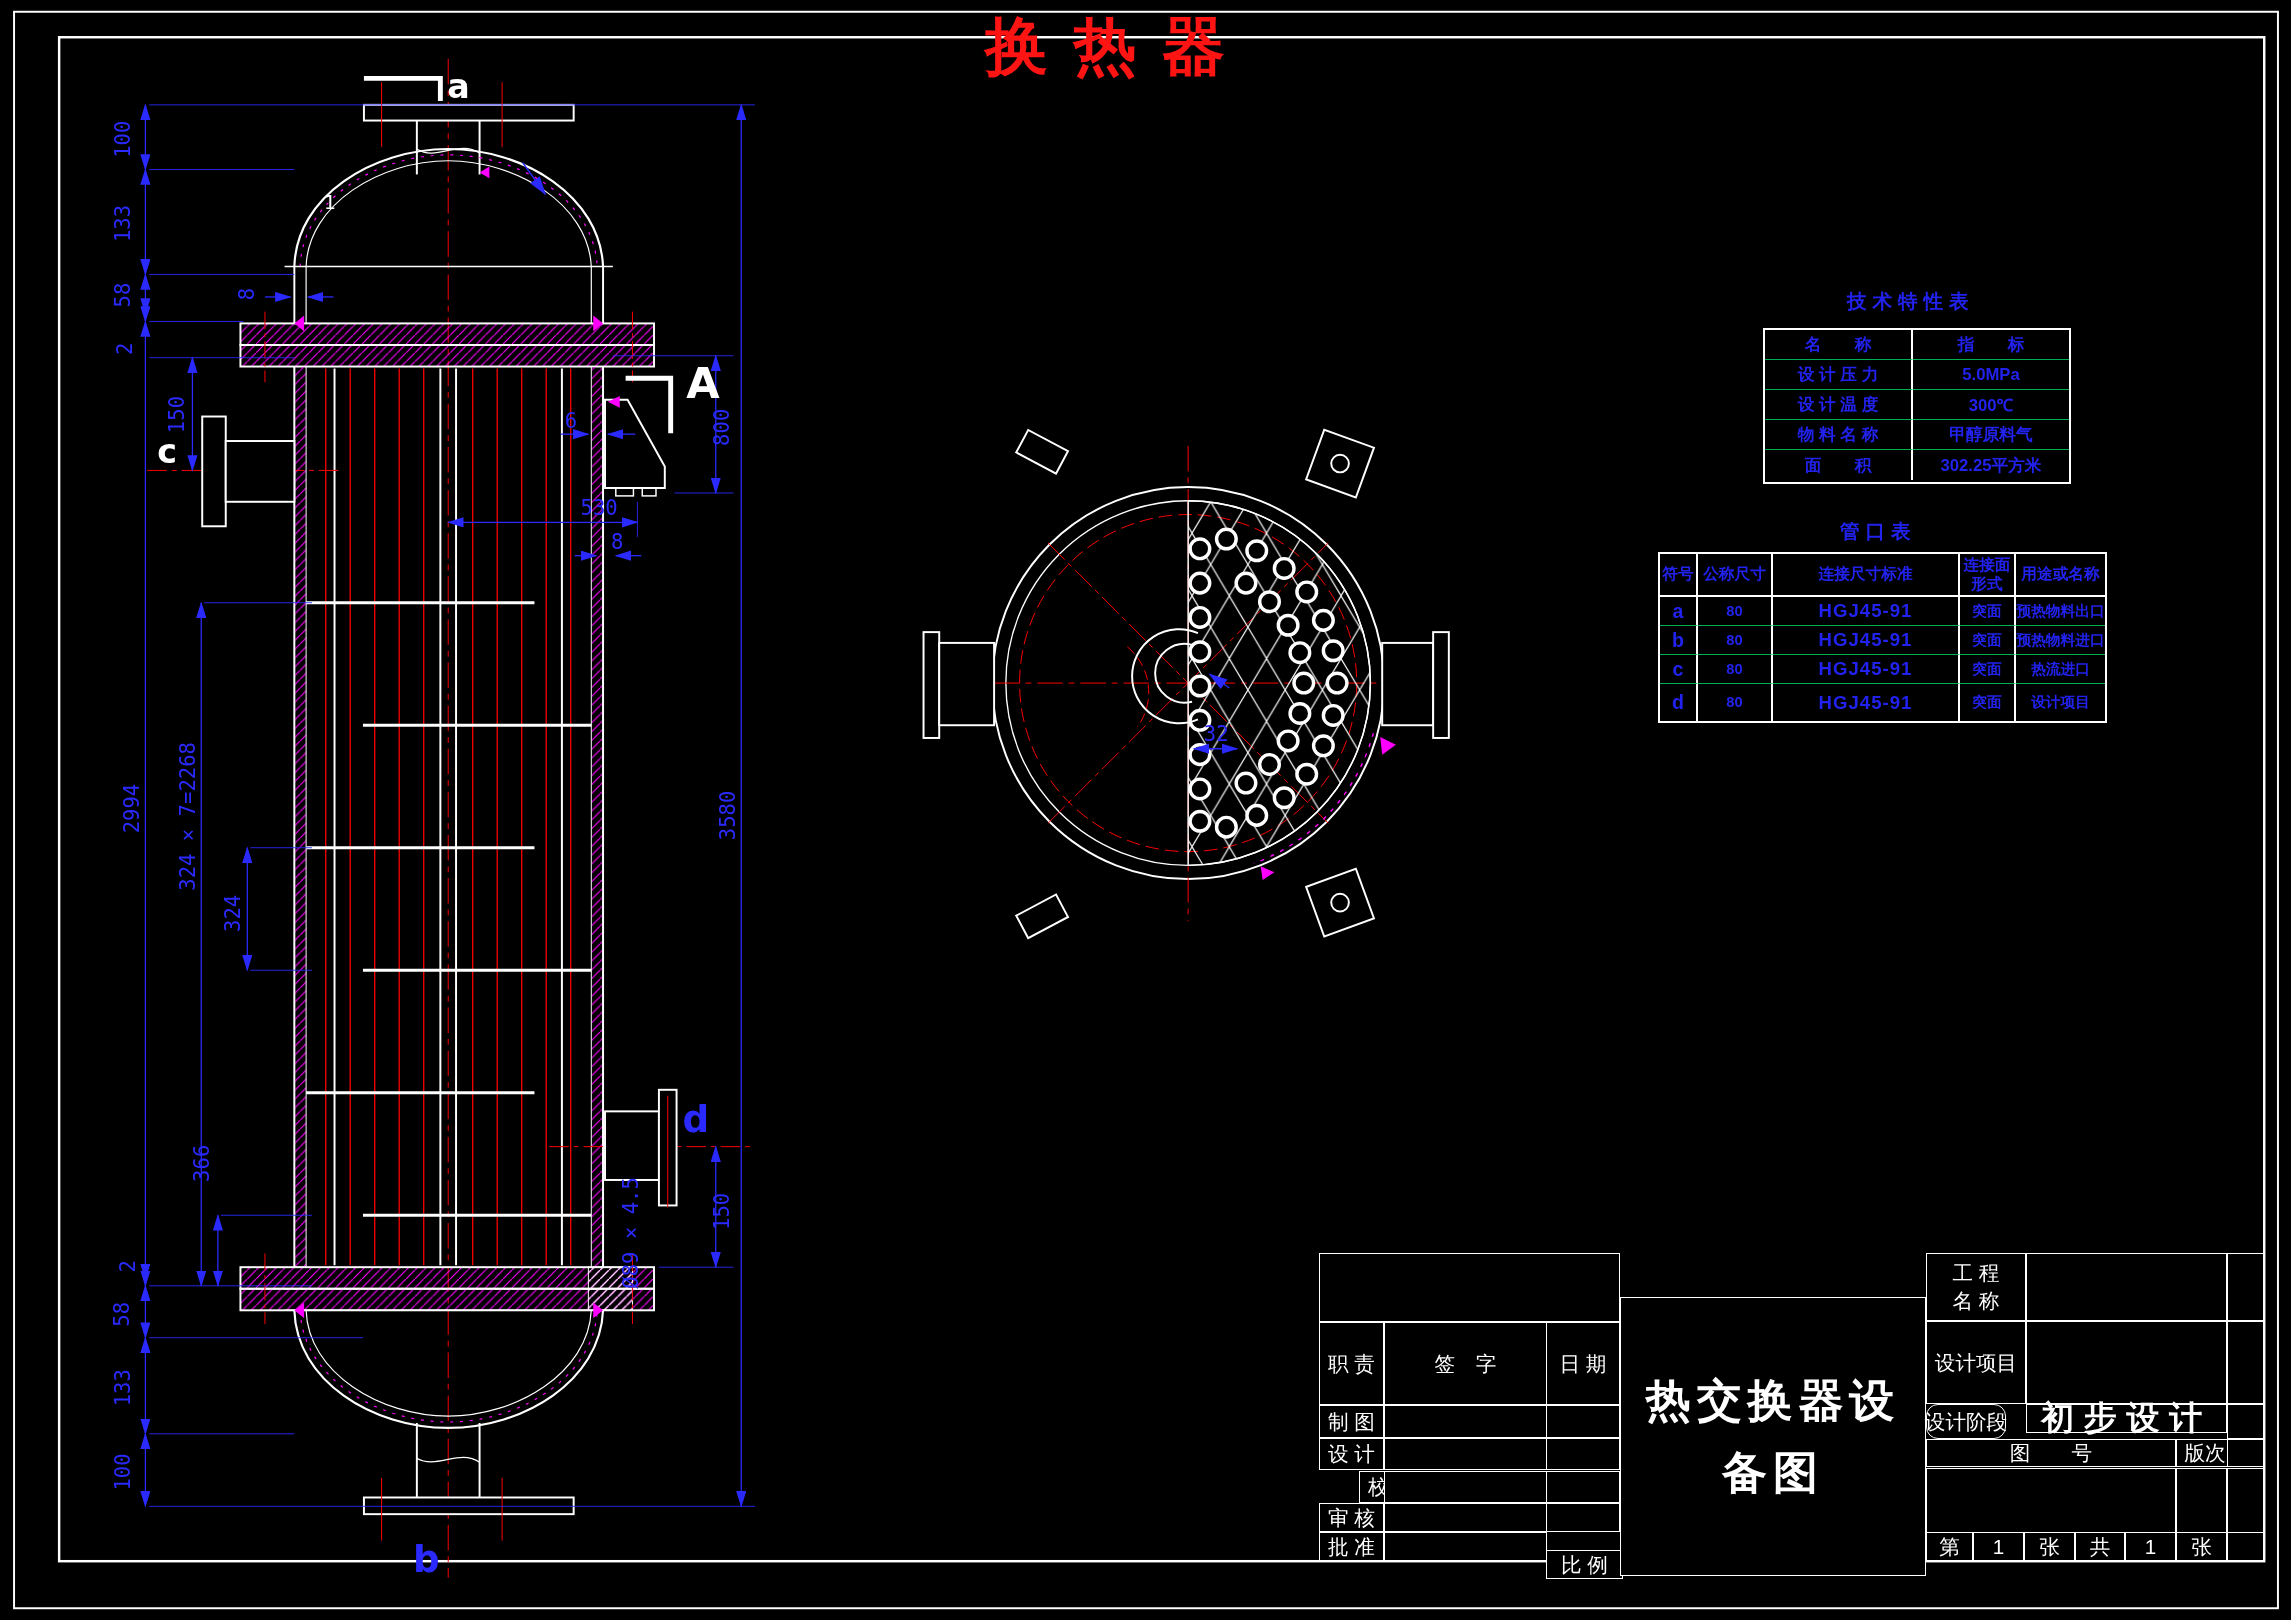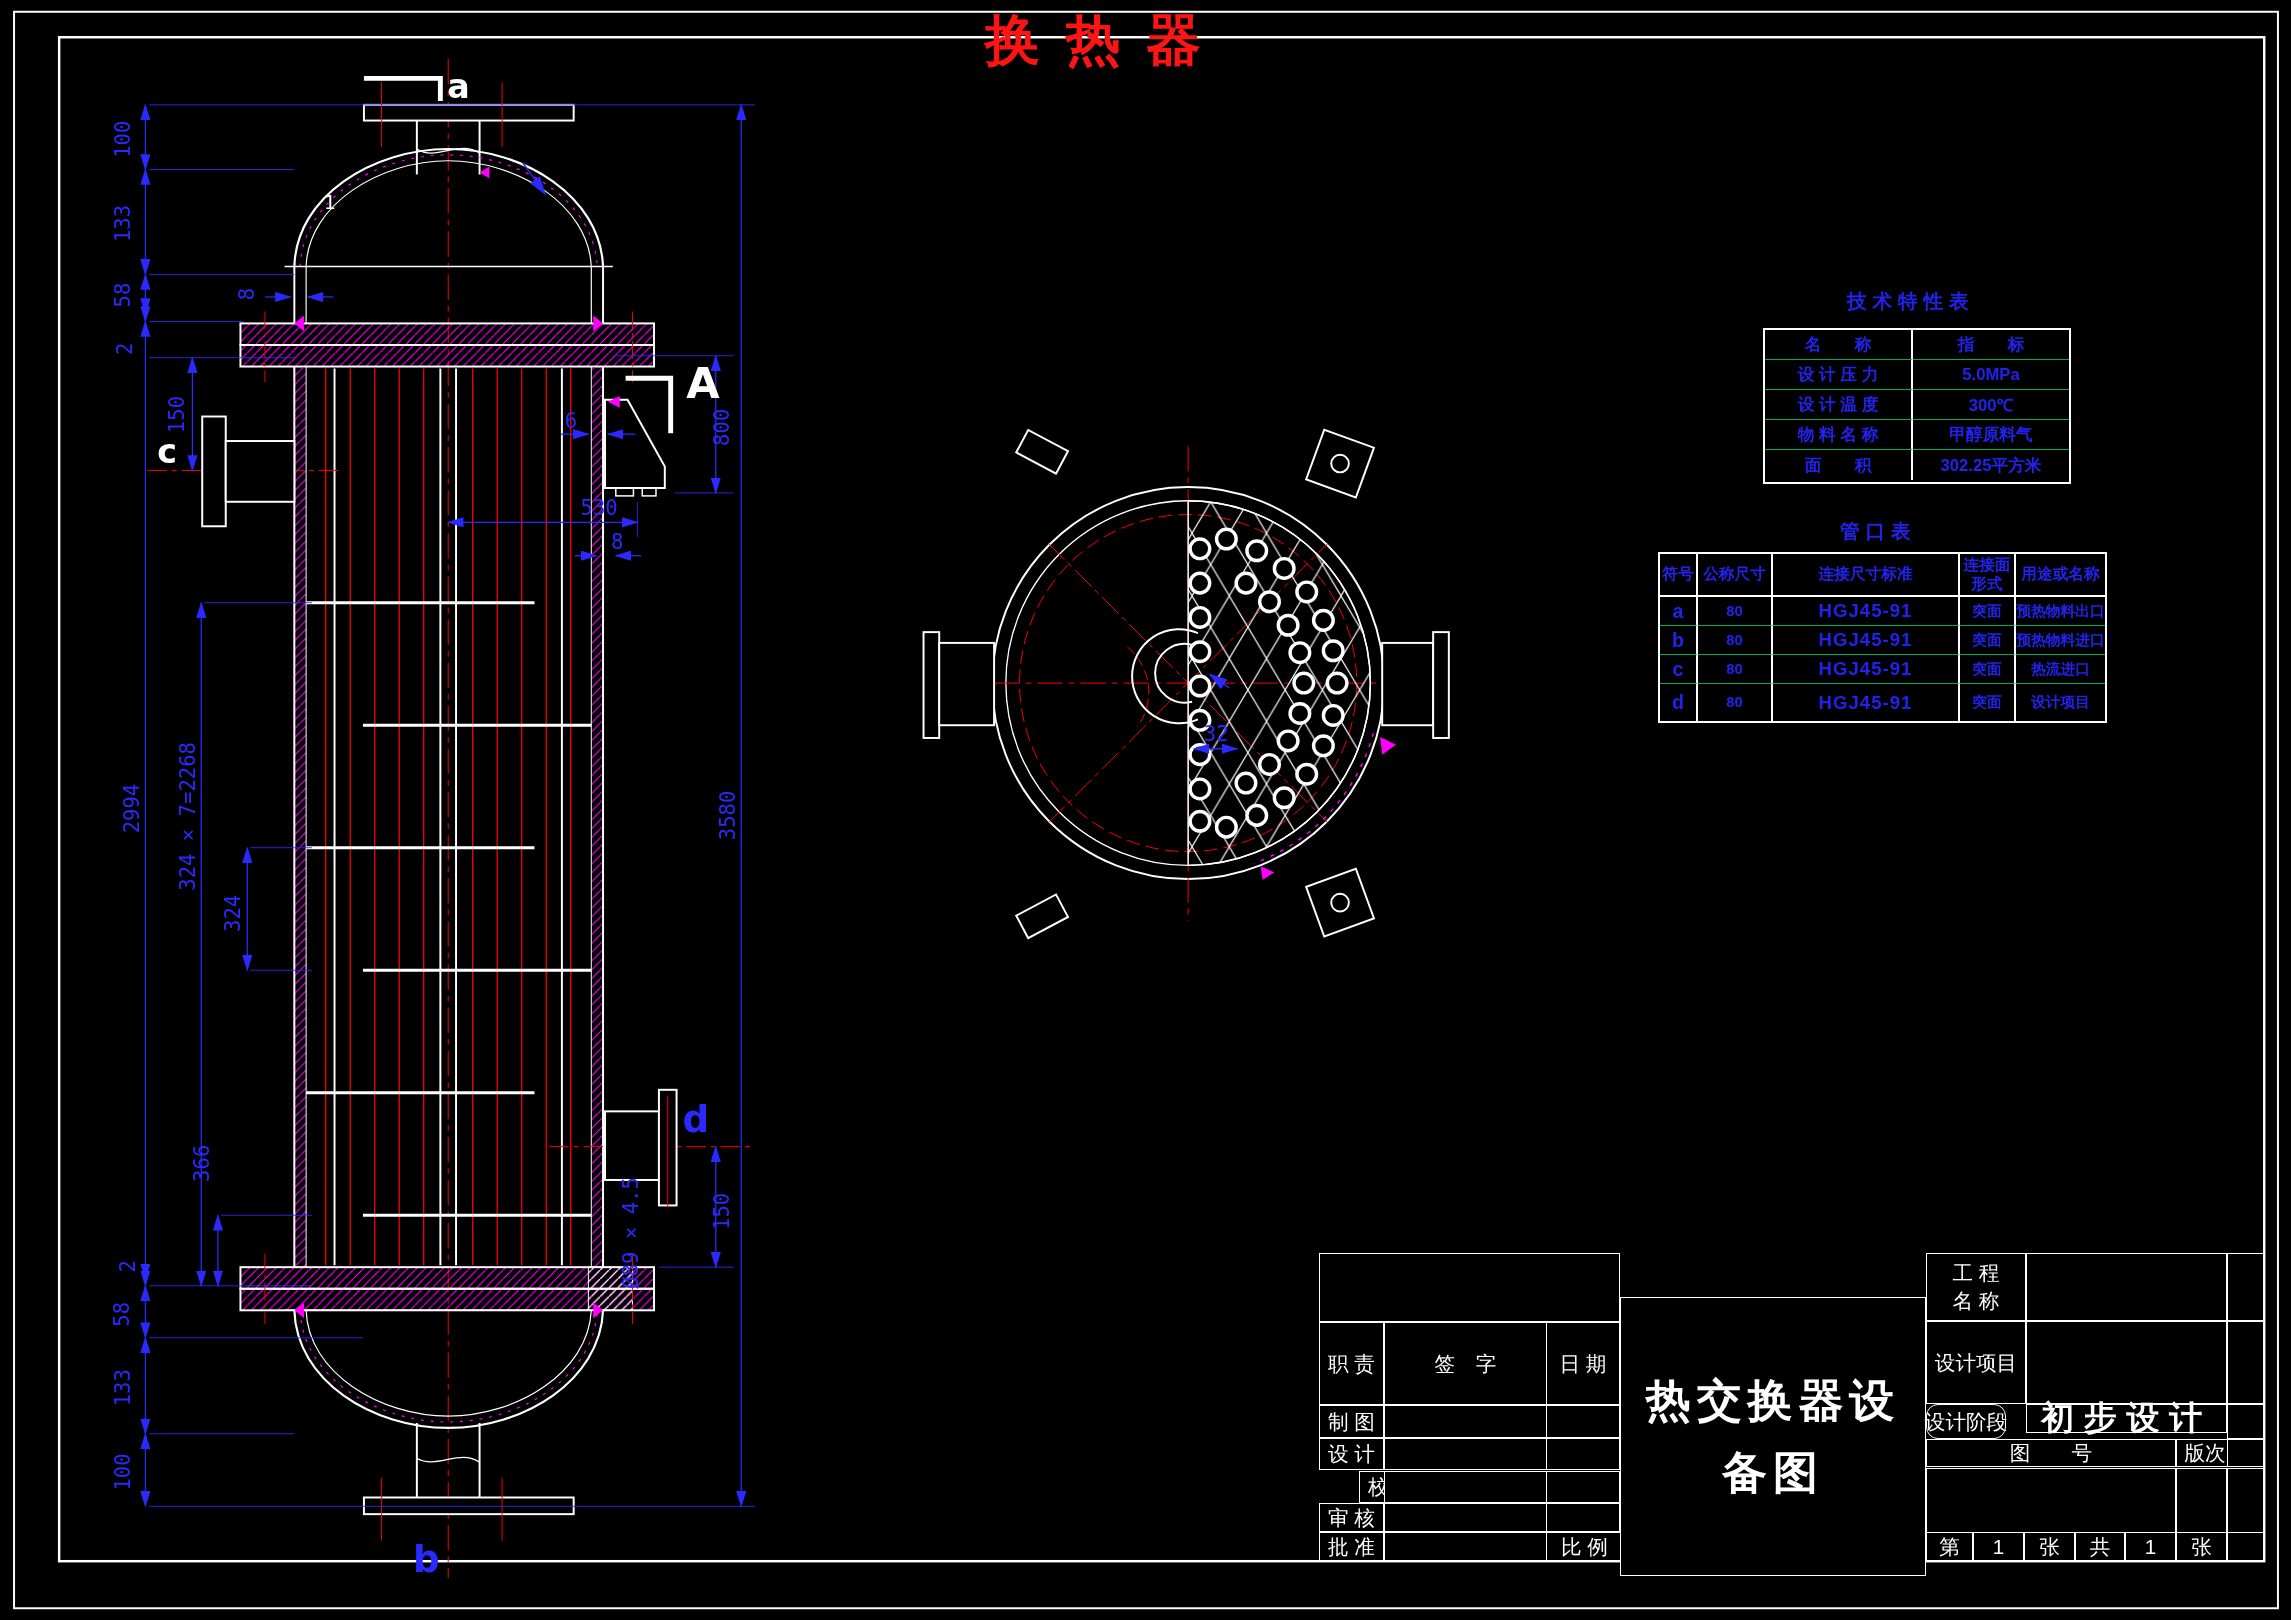--- a/index.html
+++ b/index.html
@@ -5,21 +5,21 @@
   html,body{margin:0;padding:0;background:#000;}
   #page{position:relative;width:2292px;height:1620px;background:#000;overflow:hidden;
         font-family:"Liberation Sans",sans-serif;}
   svg{position:absolute;left:0;top:0;}
   .dims text{fill:#2a2aff;font:21px "DejaVu Sans Mono",monospace;}
   .lblw{fill:#ffffff;font:bold 34px "DejaVu Sans",sans-serif;}
   .lblb{fill:#2a2aff;font:bold 38px "DejaVu Sans",sans-serif;}
   .mark{fill:#ffffff;font:bold 44px "DejaVu Sans",sans-serif;}
   .small{fill:#ffffff;font:20px "DejaVu Sans Mono",monospace;}
   .maintitle{position:absolute;left:985px;top:3.9px;color:#ff1414;
-             font-family:"DejaVu Serif",serif;font-weight:bold;font-size:55px;letter-spacing:25.5px;}
+             font-family:"DejaVu Serif",serif;font-weight:bold;font-size:63px;letter-spacing:25.5px;}
   .ttl{position:absolute;color:#2222ee;font-size:19.6px;letter-spacing:5.9px;font-weight:bold;}
   .tech{position:absolute;left:1763px;top:328px;width:304px;height:152px;border:2px solid #fff;
         display:grid;grid-template-columns:148px 1fr;grid-auto-rows:30px;background:#000;box-sizing:content-box;}
   .tech>div{display:flex;align-items:center;justify-content:center;color:#2222ee;font-size:16.7px;
         border-bottom:1px solid #00b050;white-space:pre;font-weight:bold;}
   .tech>div:nth-child(odd){border-right:2px solid #fff;}
   .tech>div:nth-last-child(-n+2){border-bottom:none;}
   .noz{position:absolute;left:1658px;top:552px;width:445px;height:167px;border:2px solid #fff;
        display:grid;grid-template-columns:38px 75px 187px 56px 1fr;grid-template-rows:43px 29px 29px 29px 1fr;background:#000;}
   .noz>div{display:flex;align-items:center;justify-content:center;text-align:center;color:#2222ee;
@@ -392,21 +392,21 @@
   <div class="cell" style="left:0px;top:218px;width:65px;height:32px;margin-left:40px;">校 核</div>
   <div class="cell" style="left:65px;top:218px;width:163px;height:32px;"></div>
   <div class="cell" style="left:227px;top:218px;width:74px;height:32px;"></div>
 
   <div class="cell" style="left:0px;top:250px;width:65px;height:29px;">审 核</div>
   <div class="cell" style="left:65px;top:250px;width:163px;height:29px;"></div>
   <div class="cell" style="left:227px;top:250px;width:74px;height:29px;"></div>
 
   <div class="cell" style="left:0px;top:279px;width:65px;height:29px;">批 准</div>
   <div class="cell" style="left:65px;top:279px;width:163px;height:29px;"></div>
-  <div class="cell" style="left:227px;top:279px;width:77px;height:29px;">比 例</div>
+  <div class="cell" style="left:227px;top:297px;width:77px;height:29px;">比 例</div>
   <div class="cell" style="left:305px;top:279px;width:64px;height:29px;"></div>
   <div class="cell" style="left:369px;top:279px;width:57px;height:29px;">区 域</div>
   <div class="cell" style="left:425px;top:279px;width:181px;height:29px;"></div>
   <div class="cell" style="left:607px;top:279px;width:47px;height:29px;">第</div>
   <div class="cell" style="left:654px;top:279px;width:51px;height:29px;">1</div>
   <div class="cell" style="left:705px;top:279px;width:51px;height:29px;">张</div>
   <div class="cell" style="left:756px;top:279px;width:50px;height:29px;">共</div>
   <div class="cell" style="left:806px;top:279px;width:51px;height:29px;">1</div>
   <div class="cell" style="left:857px;top:279px;width:51px;height:29px;">张</div>
   <div class="cell" style="left:908px;top:279px;width:37px;height:29px;"></div>

